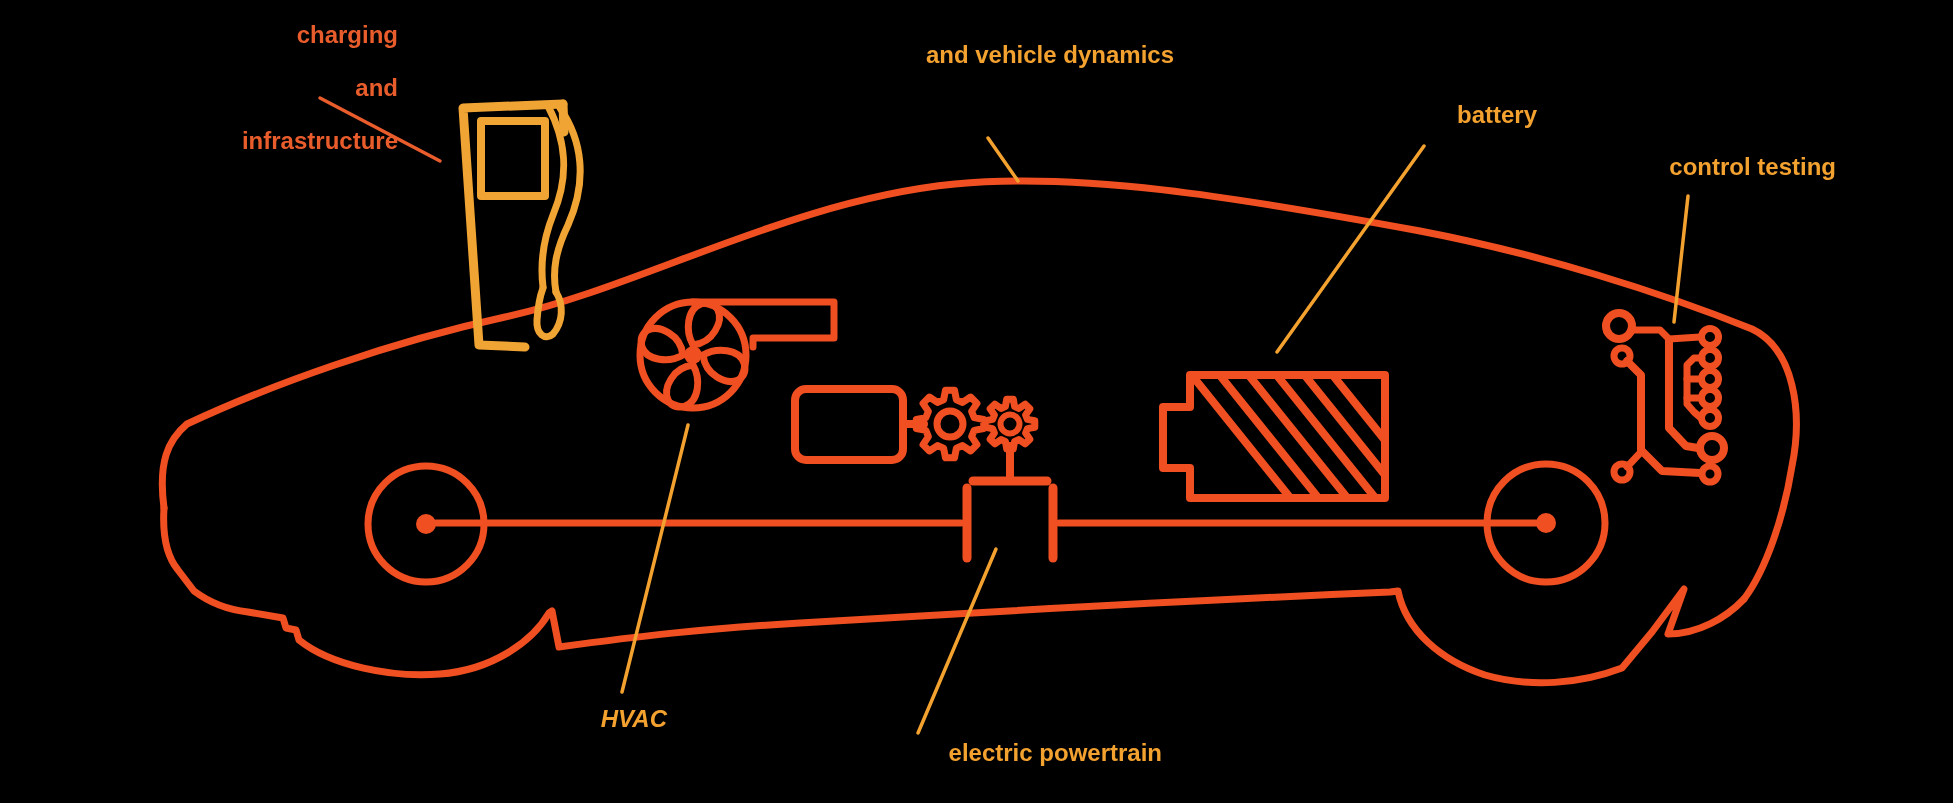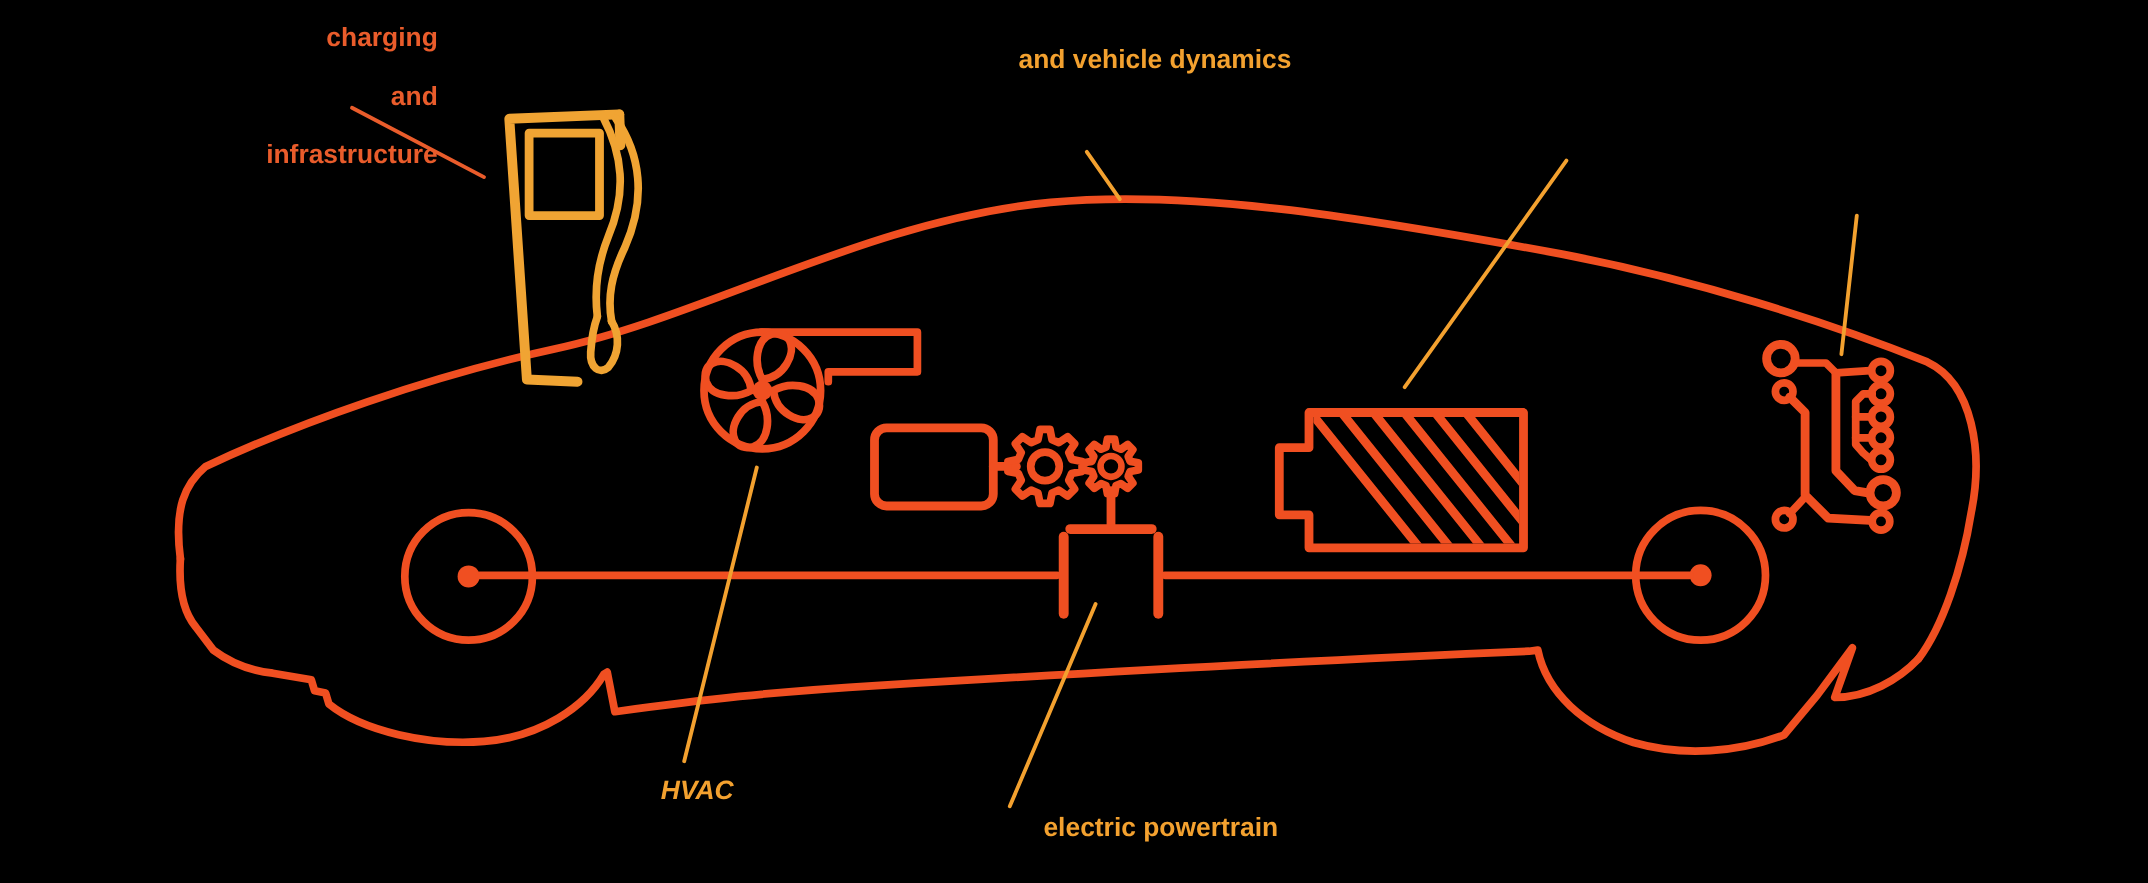--- a/index.html
+++ b/index.html
@@ -156,21 +156,27 @@
   <div class="label charging" style="left:68px;top:8px;width:330px;">
     <span>charging</span>
     <span>and</span>
     <span>infrastructure</span>
   </div>
 
   <div class="label" style="left:774px;top:32px;width:400px;">
     <span>and vehicle dynamics</span>
   </div>
 
+  <div class="label" style="left:1337px;top:92px;width:200px;">
+    <span>battery</span>
+  </div>
 
+  <div class="label" style="left:1586px;top:144px;width:250px;">
+    <span>control testing</span>
+  </div>
 
   <div class="label" style="left:467px;top:696px;width:200px;font-style:italic;">
     <span>HVAC</span>
   </div>
 
   <div class="label" style="left:862px;top:730px;width:300px;">
     <span>electric powertrain</span>
   </div>
 
 </div>

